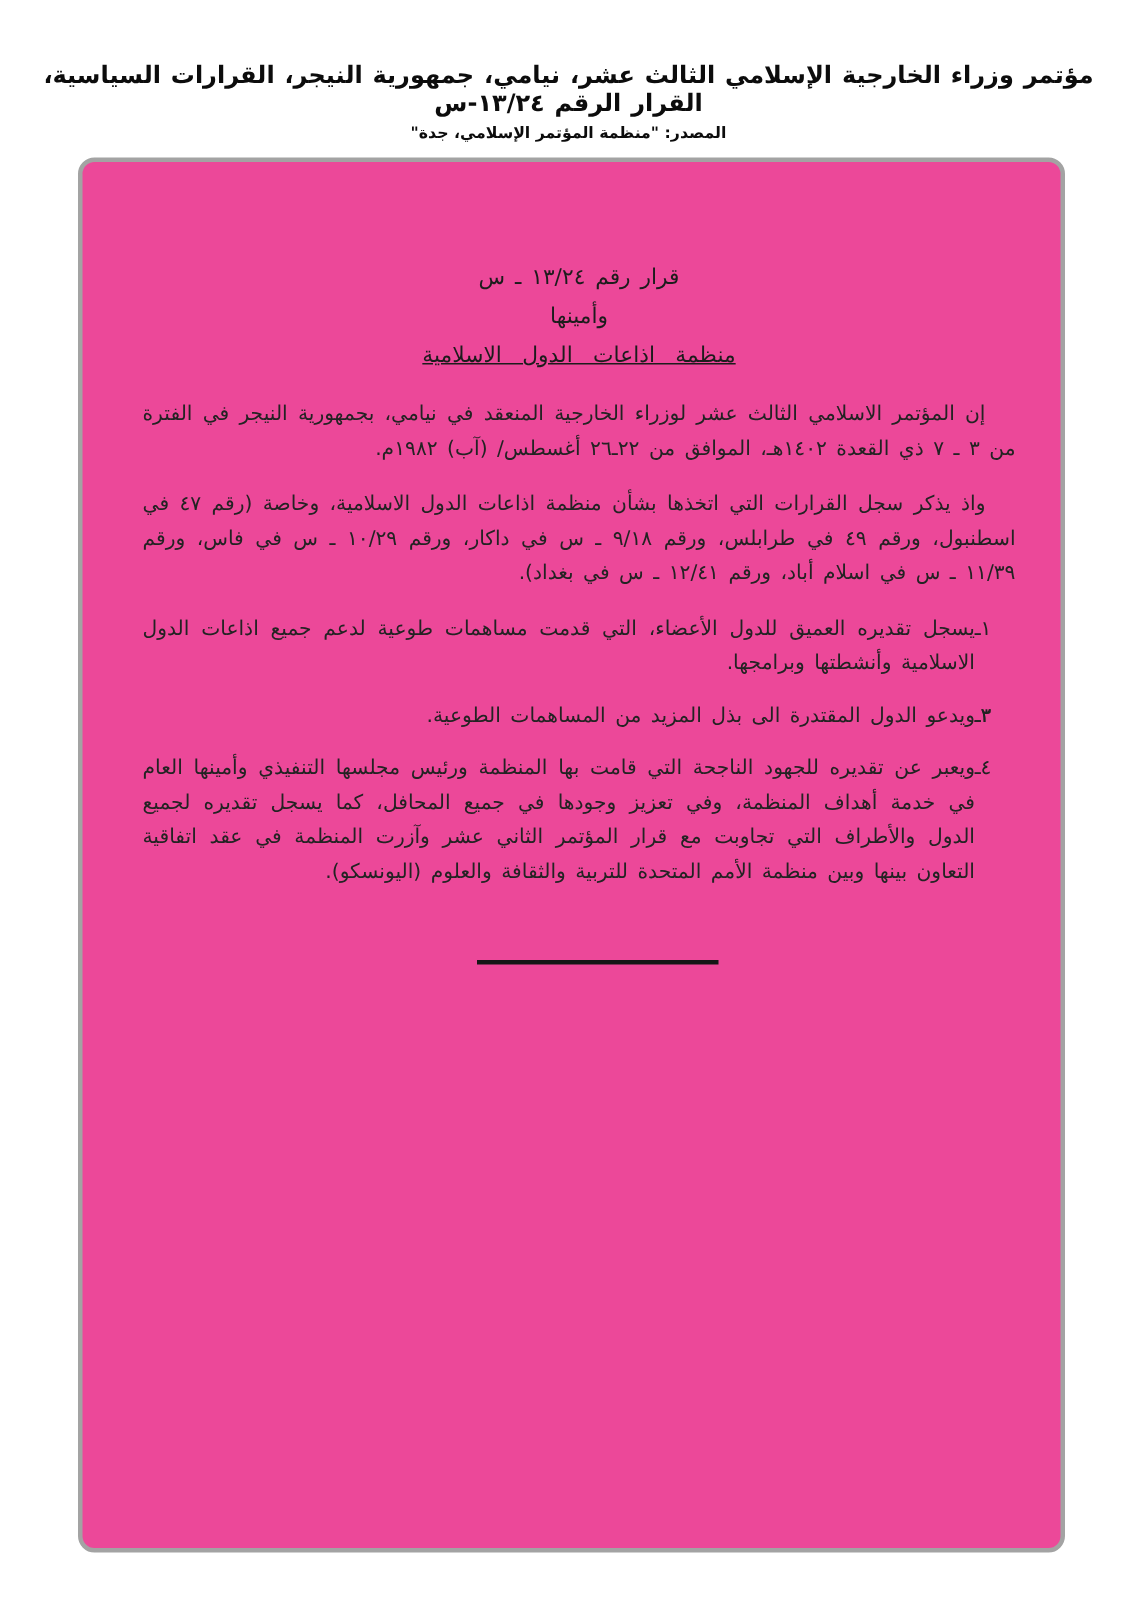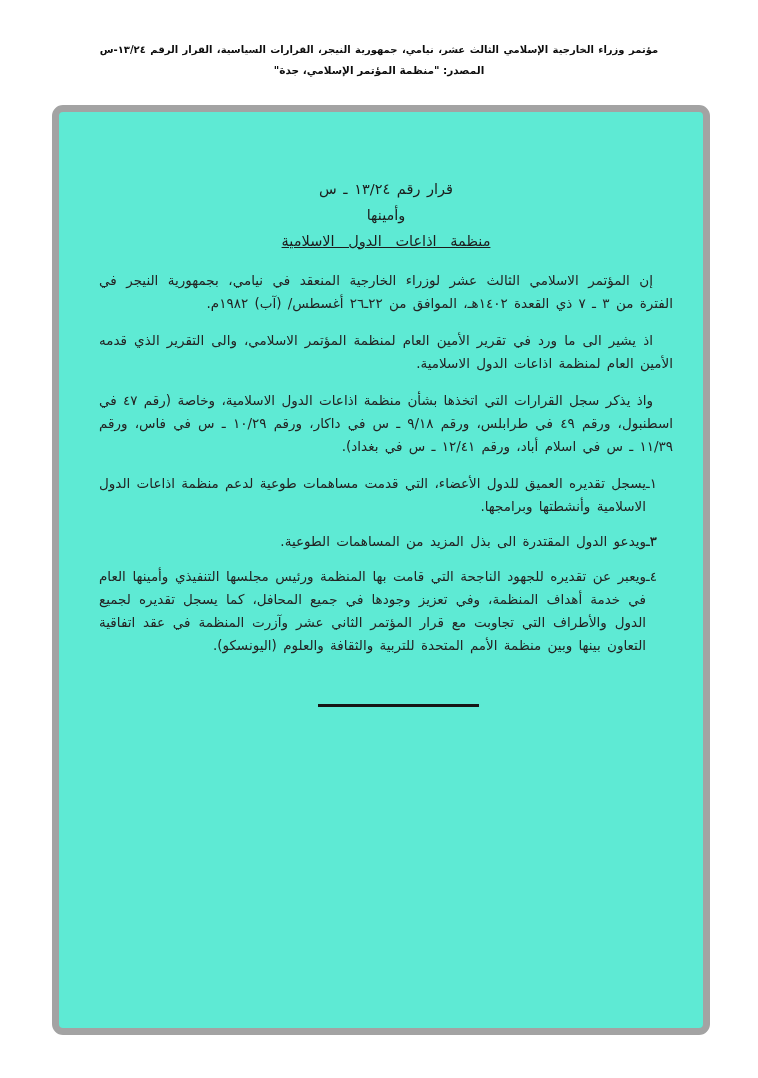--- a/index.html
+++ b/index.html
@@ -12,30 +12,30 @@
     overflow: hidden;
   }
   .page { position: relative; width: 758px; height: 1078px; background: #ffffff; }
 
   
   .doc-header {
     position: absolute; top: 40px; left: 28px; right: 28px;
     direction: rtl; text-align: center;
     font-weight: bold; color: #0c0c0c;
   }
-  .doc-header .line1 { font-size: 10px; line-height: 19px; word-spacing: 1px; }
+  .doc-header .line1 { font-size: 16px; line-height: 19px; word-spacing: 1px; }
   .doc-header .line2 { font-size: 10.5px; line-height: 15px; margin-top: 4px; }
 
   
   .frame {
     position: absolute; left: 52px; top: 105px;
     width: 658px; height: 930px;
-    border: 7px solid #a3a3a3;
+    border: 3px solid #a3a3a3;
     border-radius: 11px;
-    background: #5eead4;
+    background: #ec4899;
   }
 
   
   .content {
     position: absolute; inset: 0;
     padding: 64px 30px 0 40px;
     direction: rtl;
     text-align: justify;
     font-size: 13.5px; line-height: 23px;
     word-spacing: 2px;
@@ -76,26 +76,25 @@
   <div class="frame">
     <div class="content" dir="rtl" lang="ar">
 
       <div class="title-block">
         <div>قرار رقم ١٣/٢٤ ـ س</div>
         <div>وأمينها</div>
         <div class="subject">منظمة اذاعات الدول الاسلامية</div>
       </div>
 
       <p class="para">إن المؤتمر الاسلامي الثالث عشر لوزراء الخارجية المنعقد في نيامي، بجمهورية النيجر في الفترة من ٣ ـ ٧ ذي القعدة ١٤٠٢هـ، الموافق من ٢٢ـ٢٦ أغسطس/ (آب) ١٩٨٢م.</p>
-      <p class="para">اذ يشير الى ما ورد في تقرير الأمين العام لمنظمة المؤتمر الاسلامي، والى التقرير الذي قدمه الأمين العام لمنظمة اذاعات الدول الاسلامية.</p>
       <p class="para">واذ يذكر سجل القرارات التي اتخذها بشأن منظمة اذاعات الدول الاسلامية، وخاصة (رقم ٤٧ في اسطنبول، ورقم ٤٩ في طرابلس، ورقم ٩/١٨ ـ س في داكار، ورقم ١٠/٢٩ ـ س في فاس، ورقم ١١/٣٩ ـ س في اسلام أباد، ورقم ١٢/٤١ ـ س في بغداد).</p>
 
       <div class="item">
         <span class="marker">١ـ</span>
-        <span>يسجل تقديره العميق للدول الأعضاء، التي قدمت مساهمات طوعية لدعم منظمة اذاعات الدول الاسلامية وأنشطتها وبرامجها.</span>
+        <span>يسجل تقديره العميق للدول الأعضاء، التي قدمت مساهمات طوعية لدعم جميع اذاعات الدول الاسلامية وأنشطتها وبرامجها.</span>
       </div>
 
       <div class="item">
         <span class="marker">٢ـ</span>
       </div>
 
       <div class="item">
         <span class="marker">٣ـ</span>
         <span>ويدعو الدول المقتدرة الى بذل المزيد من المساهمات الطوعية.</span>
       </div>

